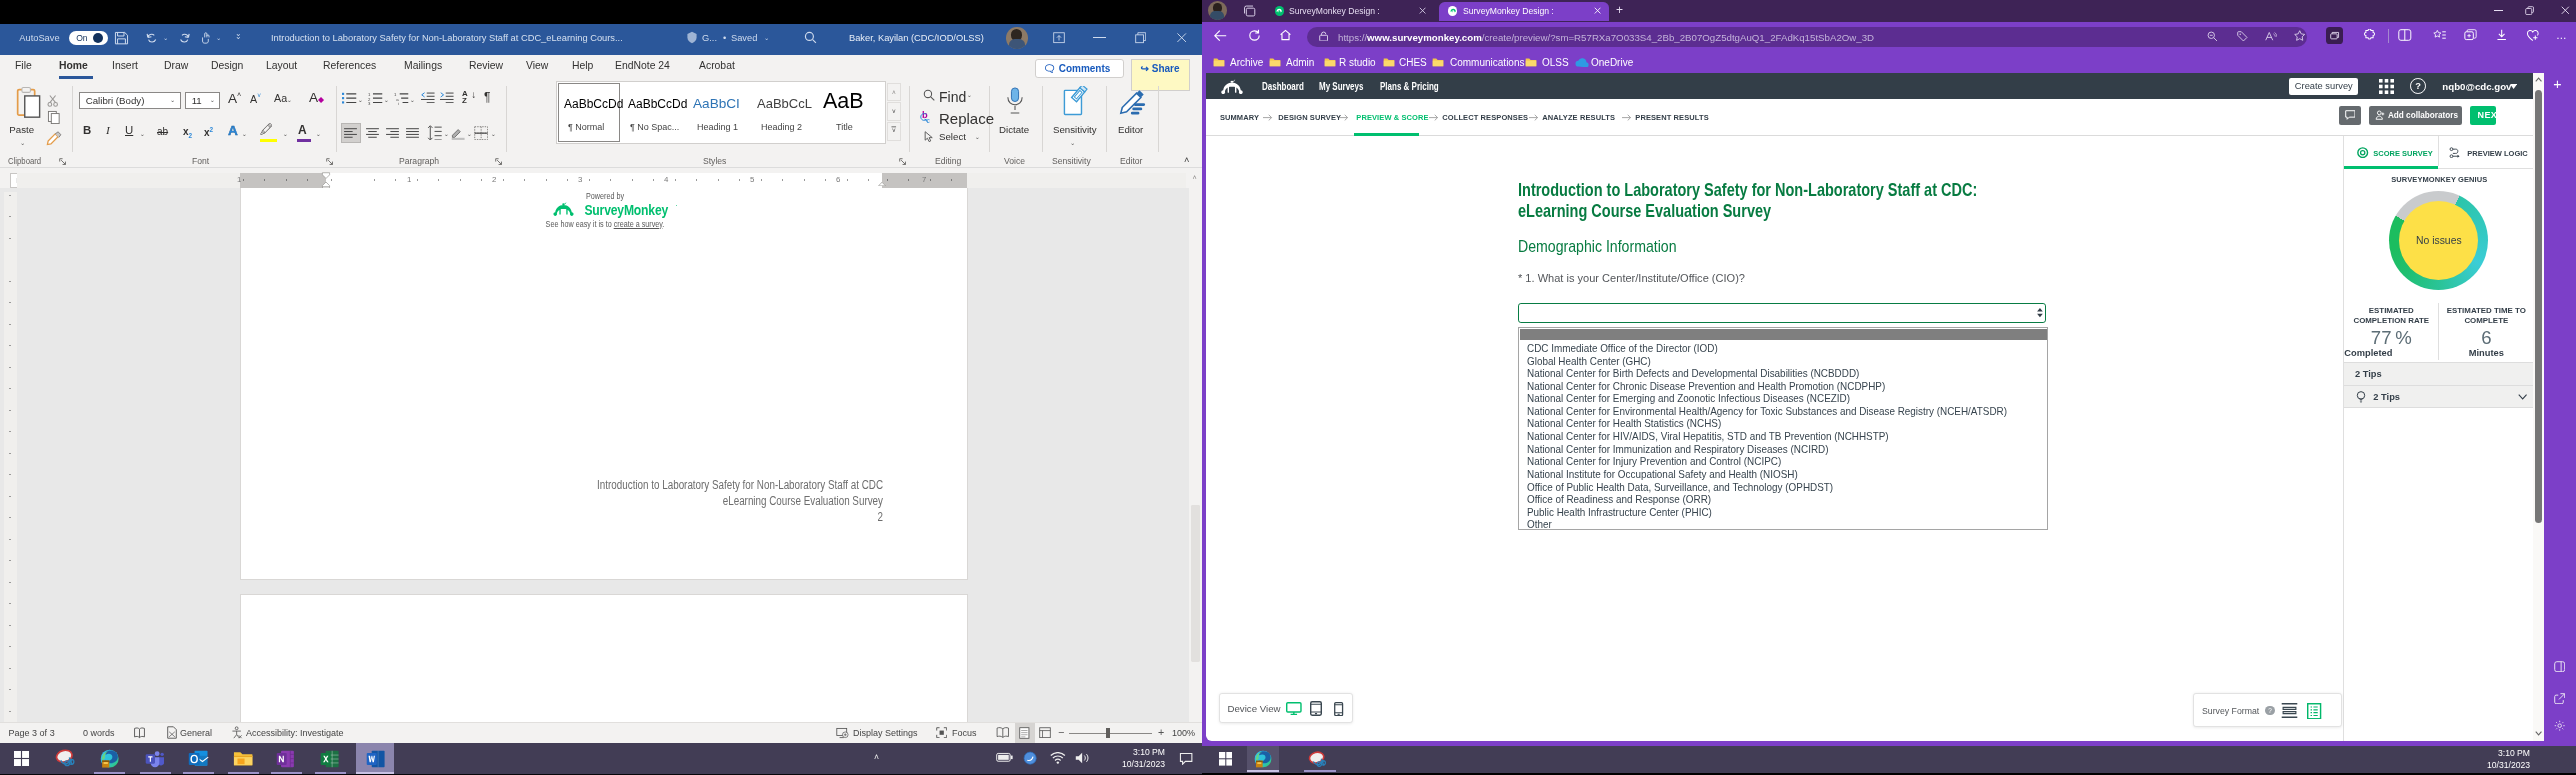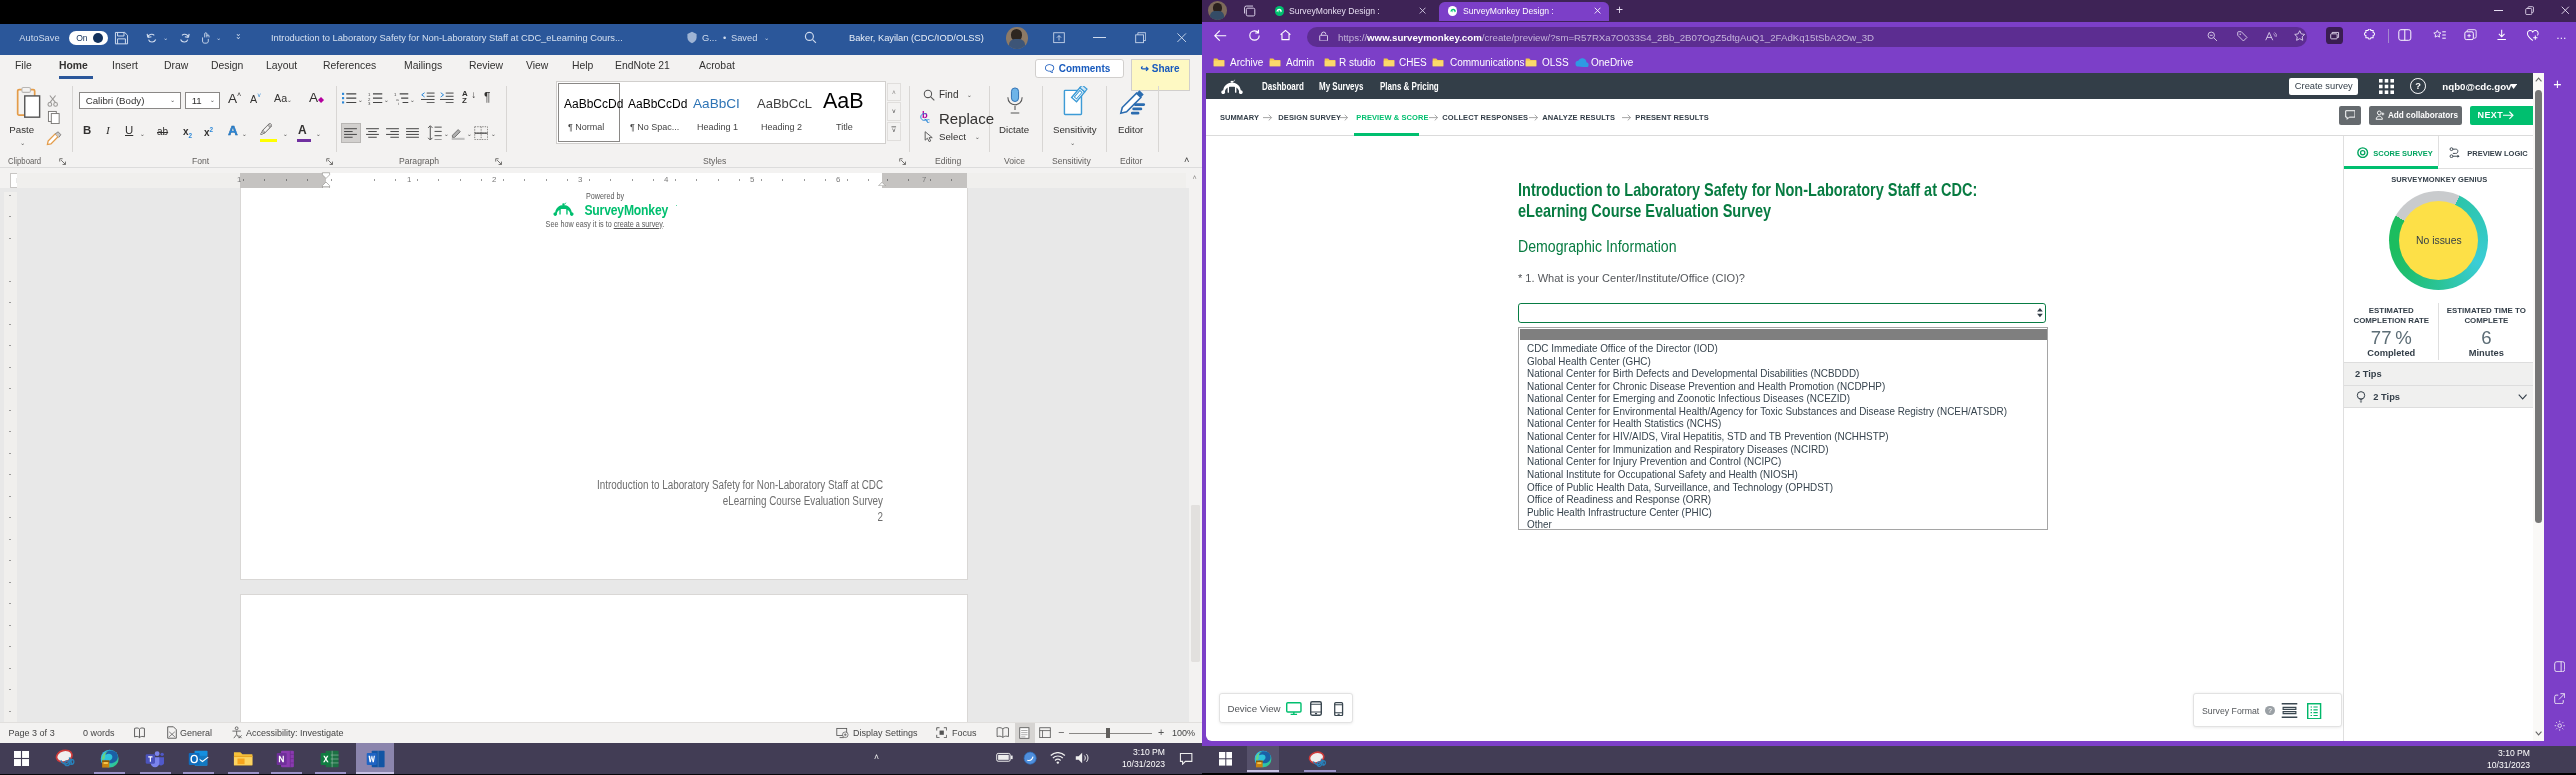--- a/index.html
+++ b/index.html
@@ -69,21 +69,21 @@
       <span class="a" style="left:59px;top:21.5px;width:34px;height:2.9px;background:#2b579a"></span>
       <span class="a" style="left:112px;top:5px">Insert</span>
       <span class="a" style="left:164px;top:5px">Draw</span>
       <span class="a" style="left:211px;top:5px">Design</span>
       <span class="a" style="left:266px;top:5px">Layout</span>
       <span class="a" style="left:323px;top:5px">References</span>
       <span class="a" style="left:404px;top:5px">Mailings</span>
       <span class="a" style="left:469px;top:5px">Review</span>
       <span class="a" style="left:526px;top:5px">View</span>
       <span class="a" style="left:572px;top:5px">Help</span>
-      <span class="a" style="left:615px;top:5px">EndNote 21</span>
+      <span class="a" style="left:615px;top:5px">EndNote 24</span>
       <span class="a" style="left:699px;top:5px">Acrobat</span>
       <span class="a" style="left:1035px;top:4.3px;width:89px;height:19.3px;background:#fff;border:0.7px solid #d1cfcd;border-radius:2.9px;color:#185abd;font-weight:bold;font-size:10px;padding:2.9px 0 0 7.2px">🗨 Comments</span>
       <span class="a" style="left:1131px;top:4.3px;width:59px;height:32px;background:#fef9c3;border:0.7px solid #d1cfcd;border-radius:0;color:#185abd;font-weight:bold;font-size:10px;padding:2.9px 0 0 8.6px">↪ Share</span>
     </div>
 
     <div class="a" id="wribbon" style="left:0;top:55px;width:1202px;height:89px;border-bottom:0.7px solid #DCDCDC;font-size:9.3px;color:#323130">
 
       <span class="a" style="left:72px;top:7.2px;height:66px;border-left:0.7px solid #d8d6d4"></span>
       <span class="a" style="left:336px;top:7.2px;height:66px;border-left:0.7px solid #d8d6d4"></span>
       <span class="a" style="left:506px;top:7.2px;height:66px;border-left:0.7px solid #d8d6d4"></span>
@@ -237,21 +237,21 @@
       <span class="a" style="left:887px;top:43px;width:13.6px;height:19.3px;border:0.7px solid #e0dedc;color:#444;font-size:6.4px;text-align:center;padding-top:2.9px;line-height:3.6px">═<br>˅</span>
       <span class="a" style="left:703px;top:77px;font-size:8.6px;color:#605e5c">Styles</span>
       <svg class="a" style="left:899px;top:79px" width="7.9" height="7.9" viewBox="0 0 11 11">
           <path d="M1 1h4M1 1v4 M3 3l6 6 M9 5v4h-4" stroke="#605e5c" stroke-width="1.2" fill="none"></path>
         </svg>
 
       <svg class="a" style="left:923px;top:10px" width="12" height="12" viewBox="0 0 17 17">
           <circle cx="7" cy="7" r="5.2" fill="none" stroke="#555" stroke-width="1.5"></circle>
           <path d="M11 11l5 5" stroke="#555" stroke-width="1.5"></path>
         </svg>
-      <span class="a" style="left:939px;top:10.7px;font-size:10px">Find</span>
+      <span class="a" style="left:939px;top:10.7px;font-size:14px">Find</span>
         <span class="a" style="left:967px;top:13.6px;font-size:5.7px;color:#555">⌄</span>
       <span class="a" style="left:922px;top:31.5px;font-size:9.3px;color:#8f44ad"><b style="color:#b4009e">b</b></span>
       <svg class="a" style="left:920px;top:33px;font-size:13px" width="13" height="11.4" viewBox="0 0 18 16">
           <path d="M9 3C5 1 1 3 1 7c0 4 4 6 8 4 m-3-1 3 1 1 3" fill="none" stroke="#2b88d8" stroke-width="1.4"></path>
           <text x="9" y="15" font-size="9" fill="#2b88d8">c</text>
         </svg>
       <span class="a" style="left:939px;top:31.5px;font-size:15px">Replace</span>
       <svg class="a" style="left:923px;top:52px" width="10.7" height="12" viewBox="0 0 15 17">
           <path d="M3 1v12l3.2-2.8L8.5 15l2.4-1-2.3-4.6H13z" fill="none" stroke="#555" stroke-width="1.3"></path>
         </svg>
@@ -714,21 +714,21 @@
             <svg width="10.7" height="10" viewBox="0 0 15 14">
               <path d="M1 1h13v9H6l-3 3v-3H1z" fill="none" stroke="#fff" stroke-width="1.4"></path>
             </svg>
           </span>
         <span class="a" style="left:1163px;top:7.2px;width:93px;height:18.6px;background:#656A6E;border-radius:2.1px;color:#fff;font-size:8.2px;letter-spacing:0;padding:5px 0 0 18.6px;white-space:nowrap">Add collaborators</span>
         <svg class="a" style="left:1169px;top:11.4px" width="10.7" height="10" viewBox="0 0 15 14">
             <circle cx="6" cy="4" r="2.6" fill="none" stroke="#fff" stroke-width="1.3"></circle>
             <path d="M1.5 13c.5-3 2.5-4.5 4.5-4.5S10 10 10.5 13z" fill="none" stroke="#fff" stroke-width="1.3"></path>
             <path d="M11 3.5v4M9 5.5h4" stroke="#fff" stroke-width="1.3"></path>
           </svg>
-        <span class="a" style="left:1264px;top:7.2px;width:74px;height:18.6px;background:#00BF6F;border-radius:2.1px;color:#fff;font-size:9px;letter-spacing:0.4px;padding:4.3px 0 0 7.2px">NEXT</span>
+        <span class="a" style="left:1264px;top:7.2px;width:26px;height:18.6px;background:#00BF6F;border-radius:2.1px;color:#fff;font-size:9px;letter-spacing:0.4px;padding:4.3px 0 0 7.2px">NEXT</span>
         <svg class="a" style="left:1297px;top:12px" width="11.4" height="8.6" viewBox="0 0 16 12">
             <path d="M0 6h14M9 1l5 5-5 5" fill="none" stroke="#fff" stroke-width="1.6"></path>
           </svg>
       </div>
 
       <div class="a" style="left:1137px;top:63px;width:190px;height:605px;border-left:0.7px solid #DFDFDF">
         <div class="a" style="left:0;top:0;width:190px;height:33px;border-bottom:0.7px solid #DFDFDF">
           <svg class="a" style="left:13px;top:10.7px" width="11.4" height="11.4" viewBox="0 0 16 16">
               <circle cx="8" cy="8" r="6.8" fill="none" stroke="#00A45F" stroke-width="2"></circle>
               <circle cx="8" cy="8" r="3" fill="none" stroke="#00A45F" stroke-width="1.8"></circle>
@@ -748,21 +748,21 @@
         <div class="a" style="left:0;top:39px;width:190px;text-align:center;font-size:7.5px;font-weight:bold;letter-spacing:0.1px;color:#333E48">SURVEYMONKEY GENIUS</div>
 
         <div class="a" style="left:45px;top:55px;width:99px;height:99px;border-radius:50%;background:conic-gradient(from 25deg, #2CC5A9 0deg, #34C9C4 60deg, #3BCDD6 95deg, #2BC49B 150deg, #1FBF70 200deg, #1CBD5F 235deg 275deg, #C9CBCD 275deg 360deg)"></div>
         <div class="a ico" style="left:55px;top:65px;width:79px;height:79px;border-radius:50%;background:#fde047;font-size:10.4px;color:#333E48">No issues</div>
 
         <span class="a" style="left:94px;top:167px;height:57px;border-left:0.7px solid #DFDFDF"></span>
         <div class="a" style="left:0;top:170px;width:94px;text-align:center;font-size:7.9px;font-weight:bold;color:#333E48;line-height:10px">ESTIMATED<br>COMPLETION RATE</div>
         <div class="a" style="left:95px;top:170px;width:94px;text-align:center;font-size:7.9px;font-weight:bold;color:#333E48;line-height:10px">ESTIMATED TIME TO<br>COMPLETE</div>
         <div class="a" style="left:0;top:191px;width:94px;text-align:center;font-size:18.6px;color:#5C6D76">77 %</div>
         <div class="a" style="left:95px;top:191px;width:94px;text-align:center;font-size:18.6px;color:#5C6D76">6</div>
-        <div class="a" style="left:0;top:212px;width:94px;text-align:center;font-size:9.3px;font-weight:bold;color:#333E48">Completed</div>
+        <div class="a" style="left:0;top:212px;width:94px;text-align:left;font-size:9.3px;font-weight:bold;color:#333E48">Completed</div>
         <div class="a" style="left:95px;top:212px;width:94px;text-align:center;font-size:9.3px;font-weight:bold;color:#333E48">Minutes</div>
 
         <div class="a" style="left:0;top:226px;width:190px;height:23.6px;background:#F0F0EF;border-top:0.7px solid #DDD;border-bottom:0.7px solid #DDD">
           <span class="a" style="left:10.7px;top:6.4px;font-size:9.3px;font-weight:bold;color:#333E48">2 Tips</span>
         </div>
         <div class="a" style="left:0;top:250px;width:190px;height:22px;background:#F0F0EF;border-bottom:0.7px solid #DDD">
           <svg class="a" style="left:12px;top:5px" width="10" height="13" viewBox="0 0 14 18">
               <circle cx="7" cy="6" r="5.2" fill="none" stroke="#333E48" stroke-width="1.4"></circle>
               <path d="M5 11.5h4M5.5 14h3M6.5 16h1" stroke="#333E48" stroke-width="1.3"></path>
             </svg>

